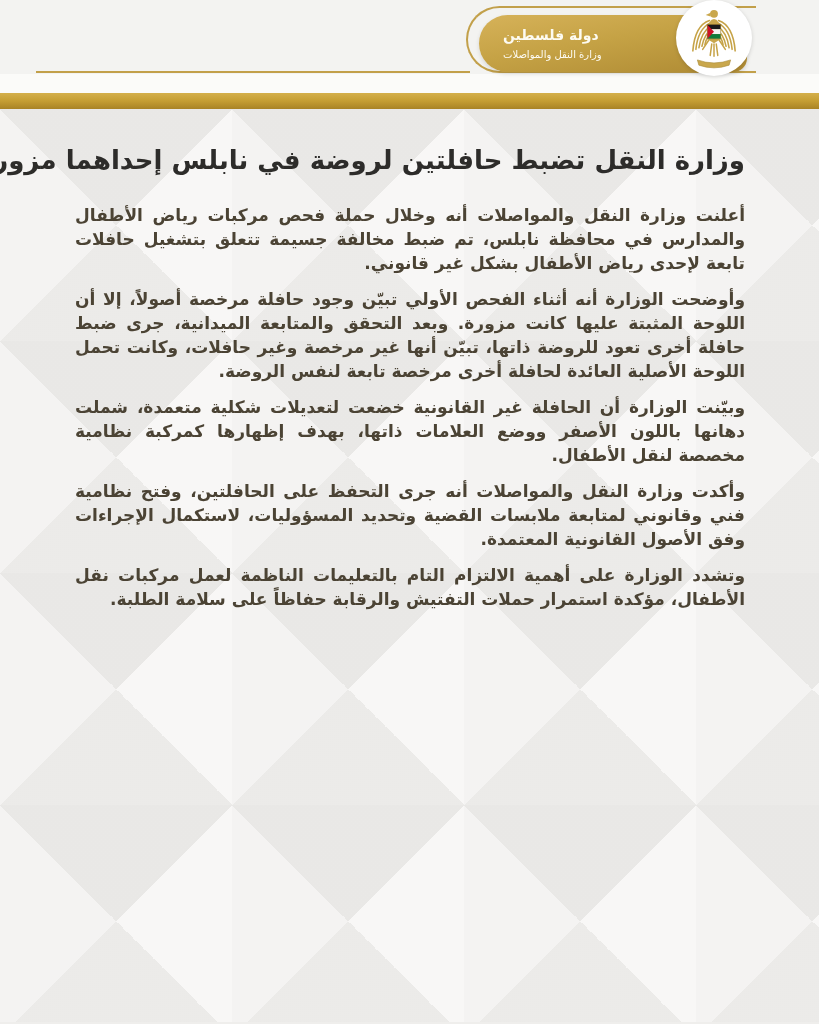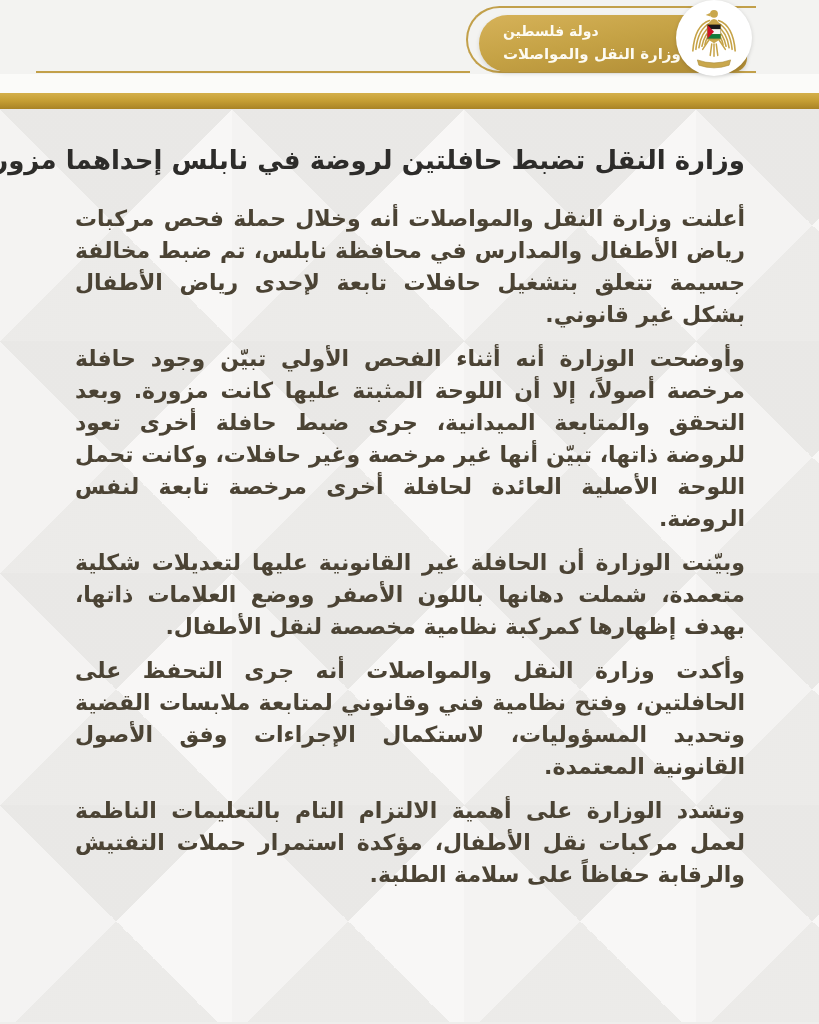--- a/index.html
+++ b/index.html
@@ -38,21 +38,21 @@
     background: linear-gradient(170deg, #d6b259 0%, #c5a245 45%, #ae8a33 100%);
     border-radius: 29px 14px 14px 29px;
     display: flex; flex-direction: column; justify-content: center;
     align-items: flex-end;
     direction: rtl;
     padding: 4px 10px 4px 24px;
     padding-right: 76px;
     box-shadow: 0 2px 4px rgba(0,0,0,0.12);
   }
   .banner-line1 { color: #fdfbf2; font-size: 14px; font-weight: 700; line-height: 1.55; white-space: nowrap; }
-  .banner-line2 { color: #fdfbf2; font-size: 15px; font-weight: 700; line-height: 1.55; white-space: nowrap; }
+  .banner-line2 { color: #fdfbf2; font-size: 10px; font-weight: 400; line-height: 1.55; white-space: nowrap; }
   .emblem-circle {
     position: absolute; left: 676px; top: 0; width: 76px; height: 76px;
     background: #ffffff; border-radius: 50%;
     box-shadow: 0 1px 4px rgba(0,0,0,0.15);
     display: flex; align-items: center; justify-content: center;
     z-index: 2;
   }
 
   
   .gold-bar {
@@ -77,24 +77,24 @@
   .article-title {
     font-size: 26px;
     font-weight: 800;
     color: #2d2c2a;
     text-align: right;
     white-space: nowrap;
     letter-spacing: -0.2px;
     margin-bottom: 28px;
   }
   .article-paragraph {
-    font-size: 22px;
+    font-size: 17px;
     font-weight: 700;
     color: #4b4334;
-    line-height: 32px;
+    line-height: 24px;
     text-align: justify;
     text-align-last: right;
     margin-bottom: 12px;
   }
 </style>
 </head>
 <body>
 
 <div class="page">
 
@@ -156,19 +156,19 @@
     </div>
   </div>
 
   <div class="gold-bar"></div>
 
   <div class="content">
     <h1 class="article-title">وزارة النقل تضبط حافلتين لروضة في نابلس إحداهما مزورة</h1>
 
     <p class="article-paragraph">أعلنت وزارة النقل والمواصلات أنه وخلال حملة فحص مركبات رياض الأطفال والمدارس في محافظة نابلس، تم ضبط مخالفة جسيمة تتعلق بتشغيل حافلات تابعة لإحدى رياض الأطفال بشكل غير قانوني.</p>
     <p class="article-paragraph">وأوضحت الوزارة أنه أثناء الفحص الأولي تبيّن وجود حافلة مرخصة أصولاً، إلا أن اللوحة المثبتة عليها كانت مزورة. وبعد التحقق والمتابعة الميدانية، جرى ضبط حافلة أخرى تعود للروضة ذاتها، تبيّن أنها غير مرخصة وغير حافلات، وكانت تحمل اللوحة الأصلية العائدة لحافلة أخرى مرخصة تابعة لنفس الروضة.</p>
-    <p class="article-paragraph">وبيّنت الوزارة أن الحافلة غير القانونية عليها لتعديلات شكلية متعمدة، شملت دهانها باللون الأصفر ووضع العلامات ذاتها، بهدف إظهارها كمركبة نظامية مخصصة لنقل الأطفال.</p>
+    <p class="article-paragraph">وبيّنت الوزارة أن الحافلة غير القانونية خضعت لتعديلات شكلية متعمدة، شملت دهانها باللون الأصفر ووضع العلامات ذاتها، بهدف إظهارها كمركبة نظامية مخصصة لنقل الأطفال.</p>
     <p class="article-paragraph">وأكدت وزارة النقل والمواصلات أنه جرى التحفظ على الحافلتين، وفتح نظامية فني وقانوني لمتابعة ملابسات القضية وتحديد المسؤوليات، لاستكمال الإجراءات وفق الأصول القانونية المعتمدة.</p>
     <p class="article-paragraph">وتشدد الوزارة على أهمية الالتزام التام بالتعليمات الناظمة لعمل مركبات نقل الأطفال، مؤكدة استمرار حملات التفتيش والرقابة حفاظاً على سلامة الطلبة.</p>
 
   </div>
 
 </div>
 
 </body></html>

